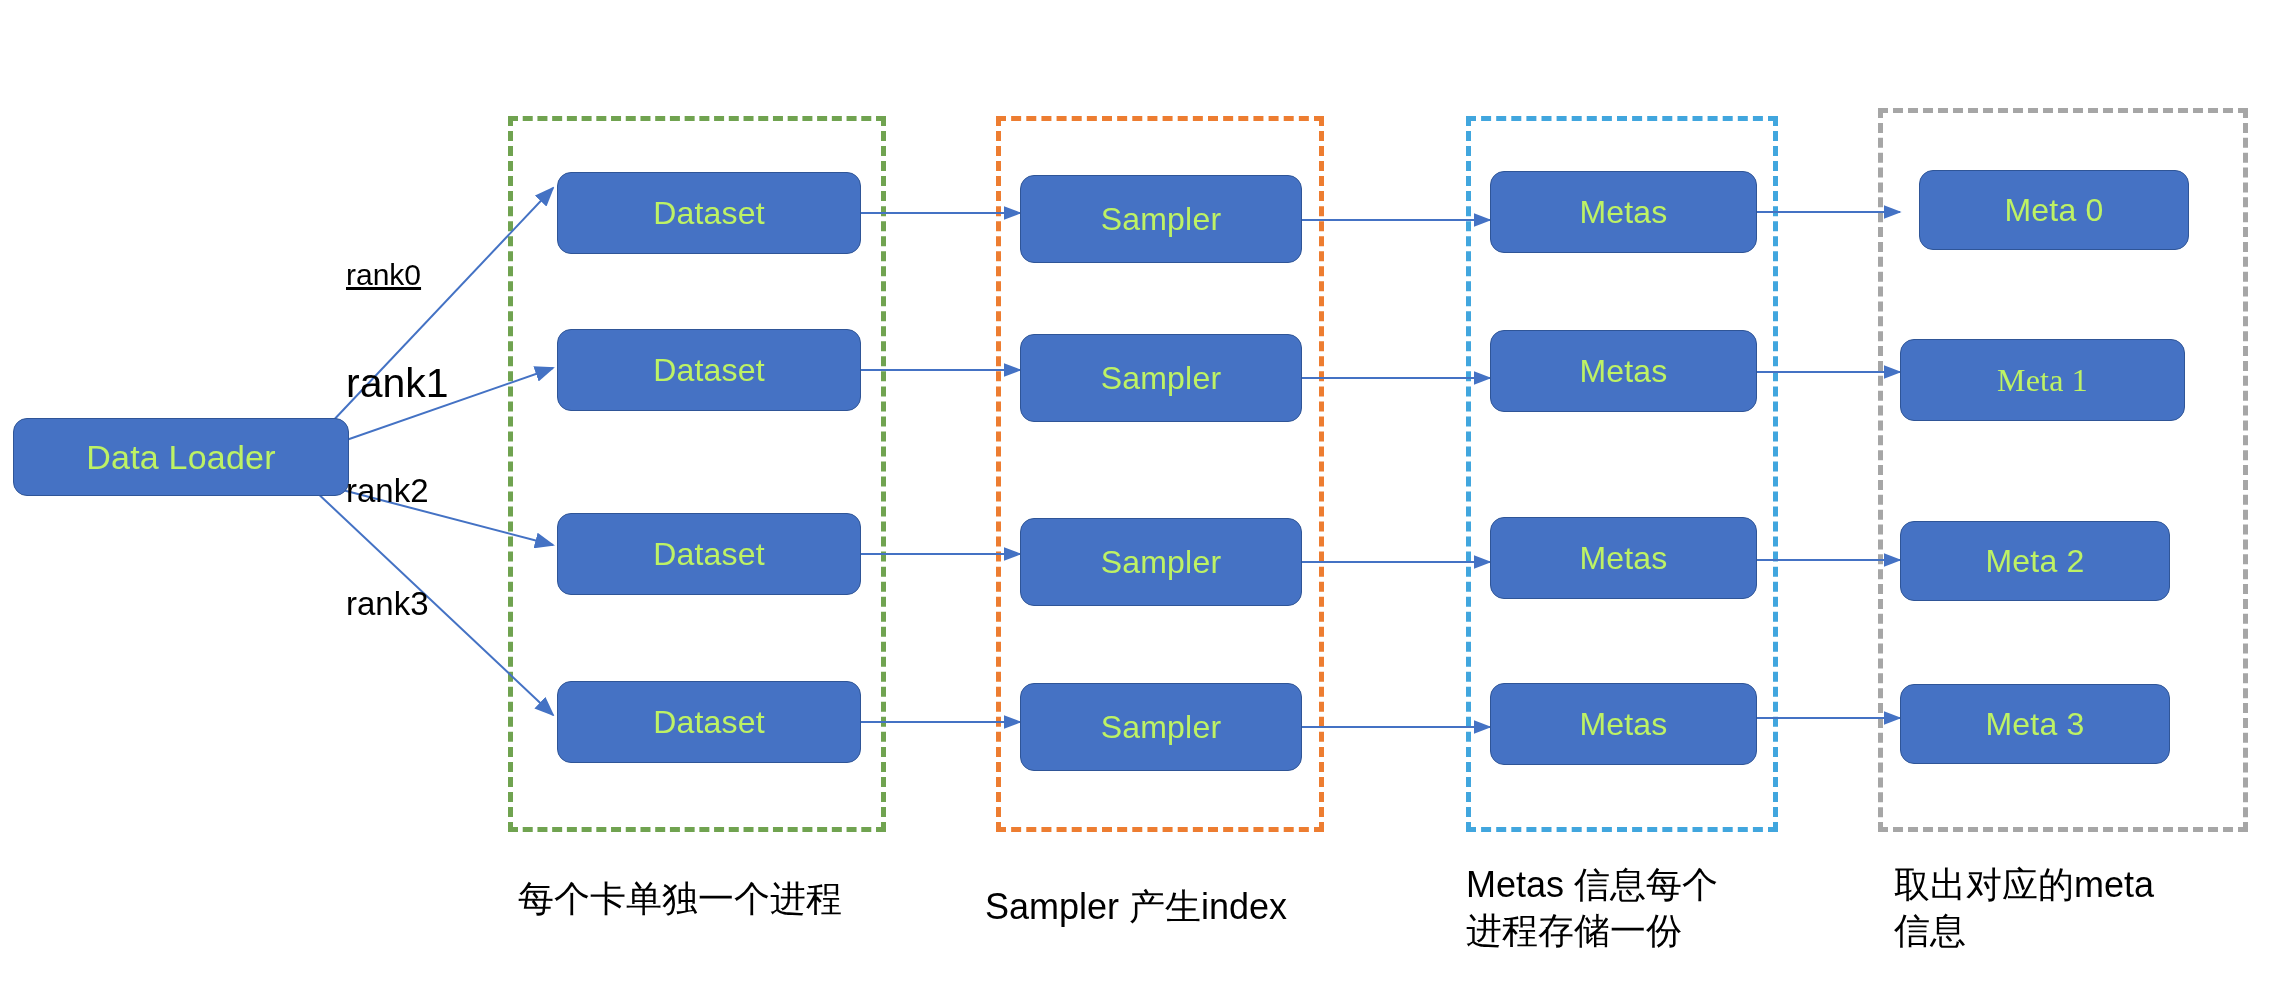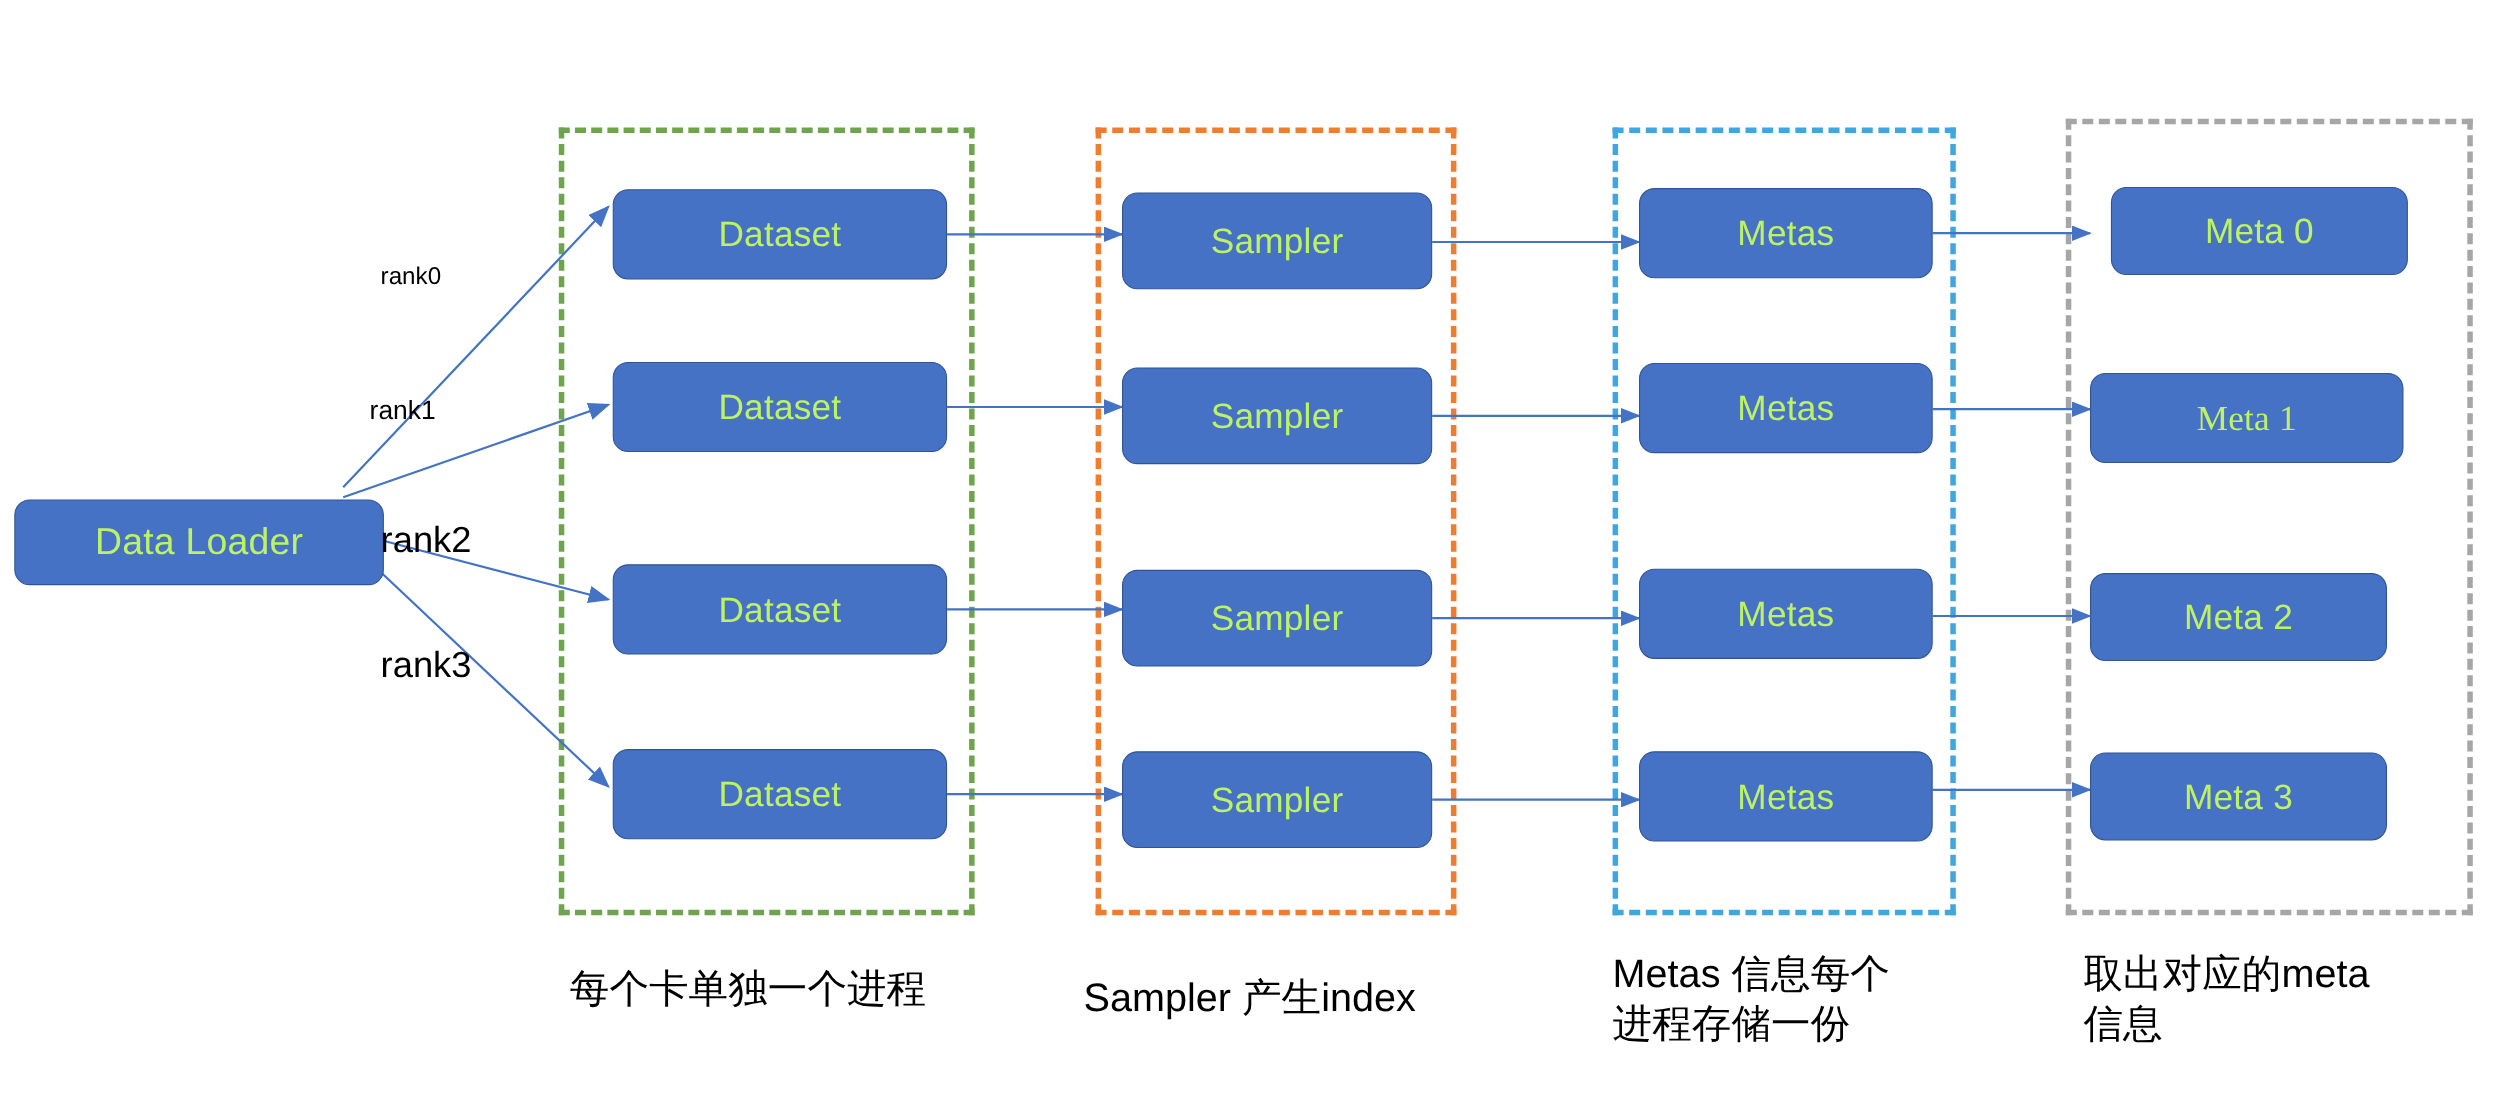--- a/index.html
+++ b/index.html
@@ -102,24 +102,24 @@
     </g>
 
     <g>
       <line x1="1757" y1="212" x2="1900" y2="212" stroke="#4472C4" stroke-width="2" marker-end="url(#ah)"></line>
       <line x1="1757" y1="372" x2="1900" y2="372" stroke="#4472C4" stroke-width="2" marker-end="url(#ah)"></line>
       <line x1="1757" y1="560" x2="1900" y2="560" stroke="#4472C4" stroke-width="2" marker-end="url(#ah)"></line>
       <line x1="1757" y1="718" x2="1900" y2="718" stroke="#4472C4" stroke-width="2" marker-end="url(#ah)"></line>
     </g>
   </svg>
 
-  <div class="node" style="left:13px; top:418px; width:336px; height:78px; font-size:34px;margin-top:36px;">Data Loader</div>
+  <div class="node" style="left:13px; top:418px; width:336px; height:78px; font-size:34px;">Data Loader</div>
 
-  <div class="edge-label" style="left:346px; top:238px; font-size:22px;">rank0</div>
-  <div class="edge-label" style="left:336px; top:360px; font-size:24px;">rank1</div>
+  <div class="edge-label" style="left:346px; top:258px; font-size:30px;text-decoration:underline;">rank0</div>
+  <div class="edge-label" style="left:346px; top:360px; font-size:41px;">rank1</div>
   <div class="edge-label" style="left:346px; top:472px; font-size:33px;">rank2</div>
   <div class="edge-label" style="left:346px; top:585px; font-size:33px;">rank3</div>
 
   <div class="node" style="left:557px; top:172px; width:304px; height:82px; font-size:32px;">Dataset</div>
   <div class="node" style="left:557px; top:329px; width:304px; height:82px; font-size:32px;">Dataset</div>
   <div class="node" style="left:557px; top:513px; width:304px; height:82px; font-size:32px;">Dataset</div>
   <div class="node" style="left:557px; top:681px; width:304px; height:82px; font-size:32px;">Dataset</div>
 
   <div class="node" style="left:1020px; top:175px; width:282px; height:88px; font-size:32px;">Sampler</div>
   <div class="node" style="left:1020px; top:334px; width:282px; height:88px; font-size:32px;">Sampler</div>

